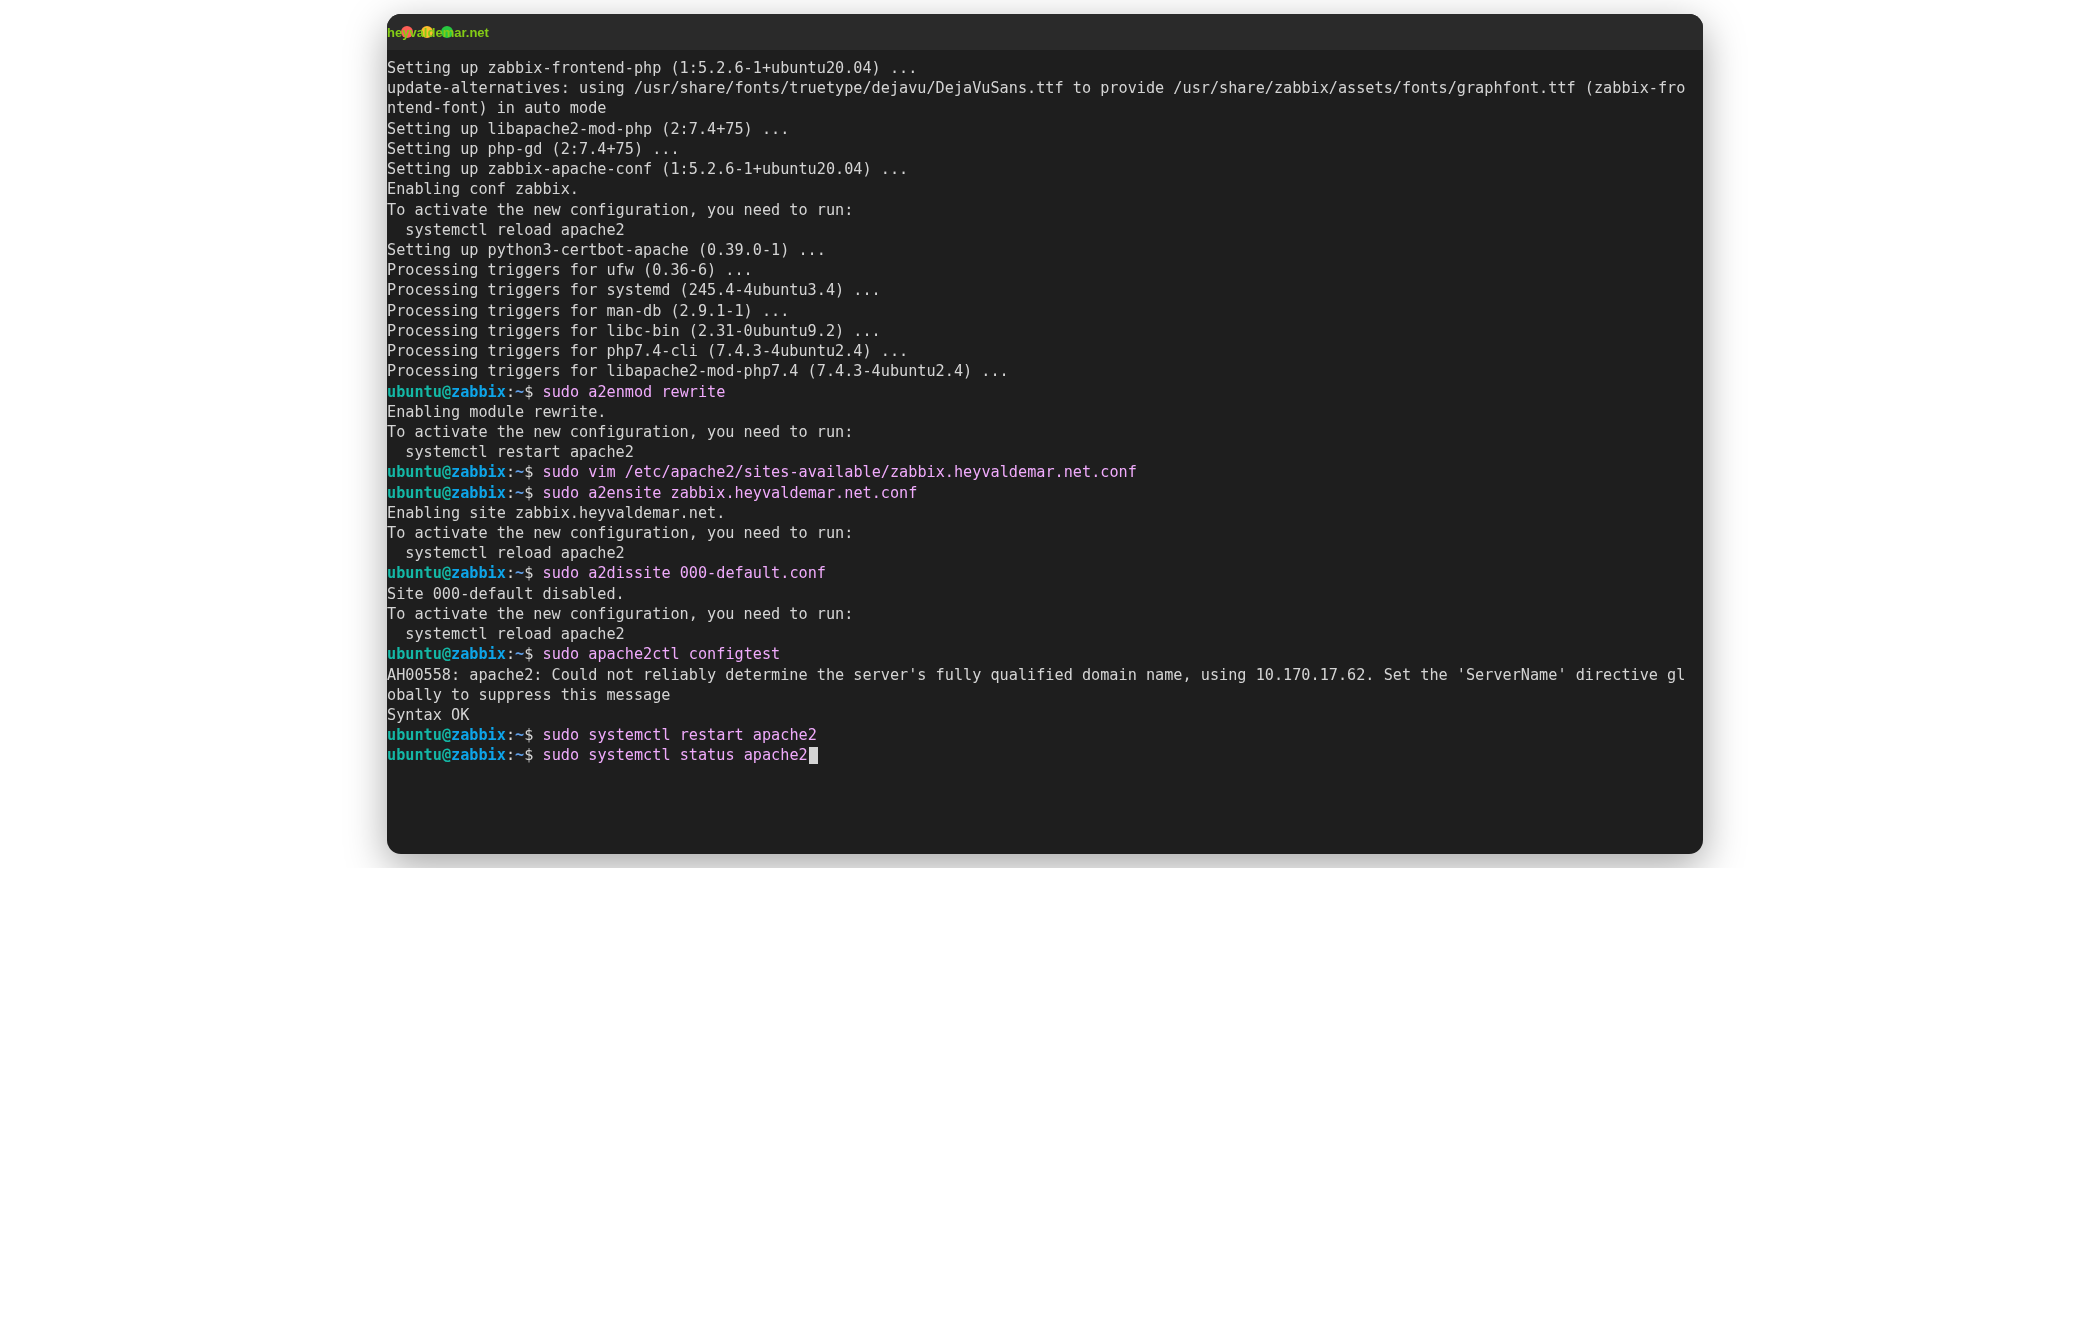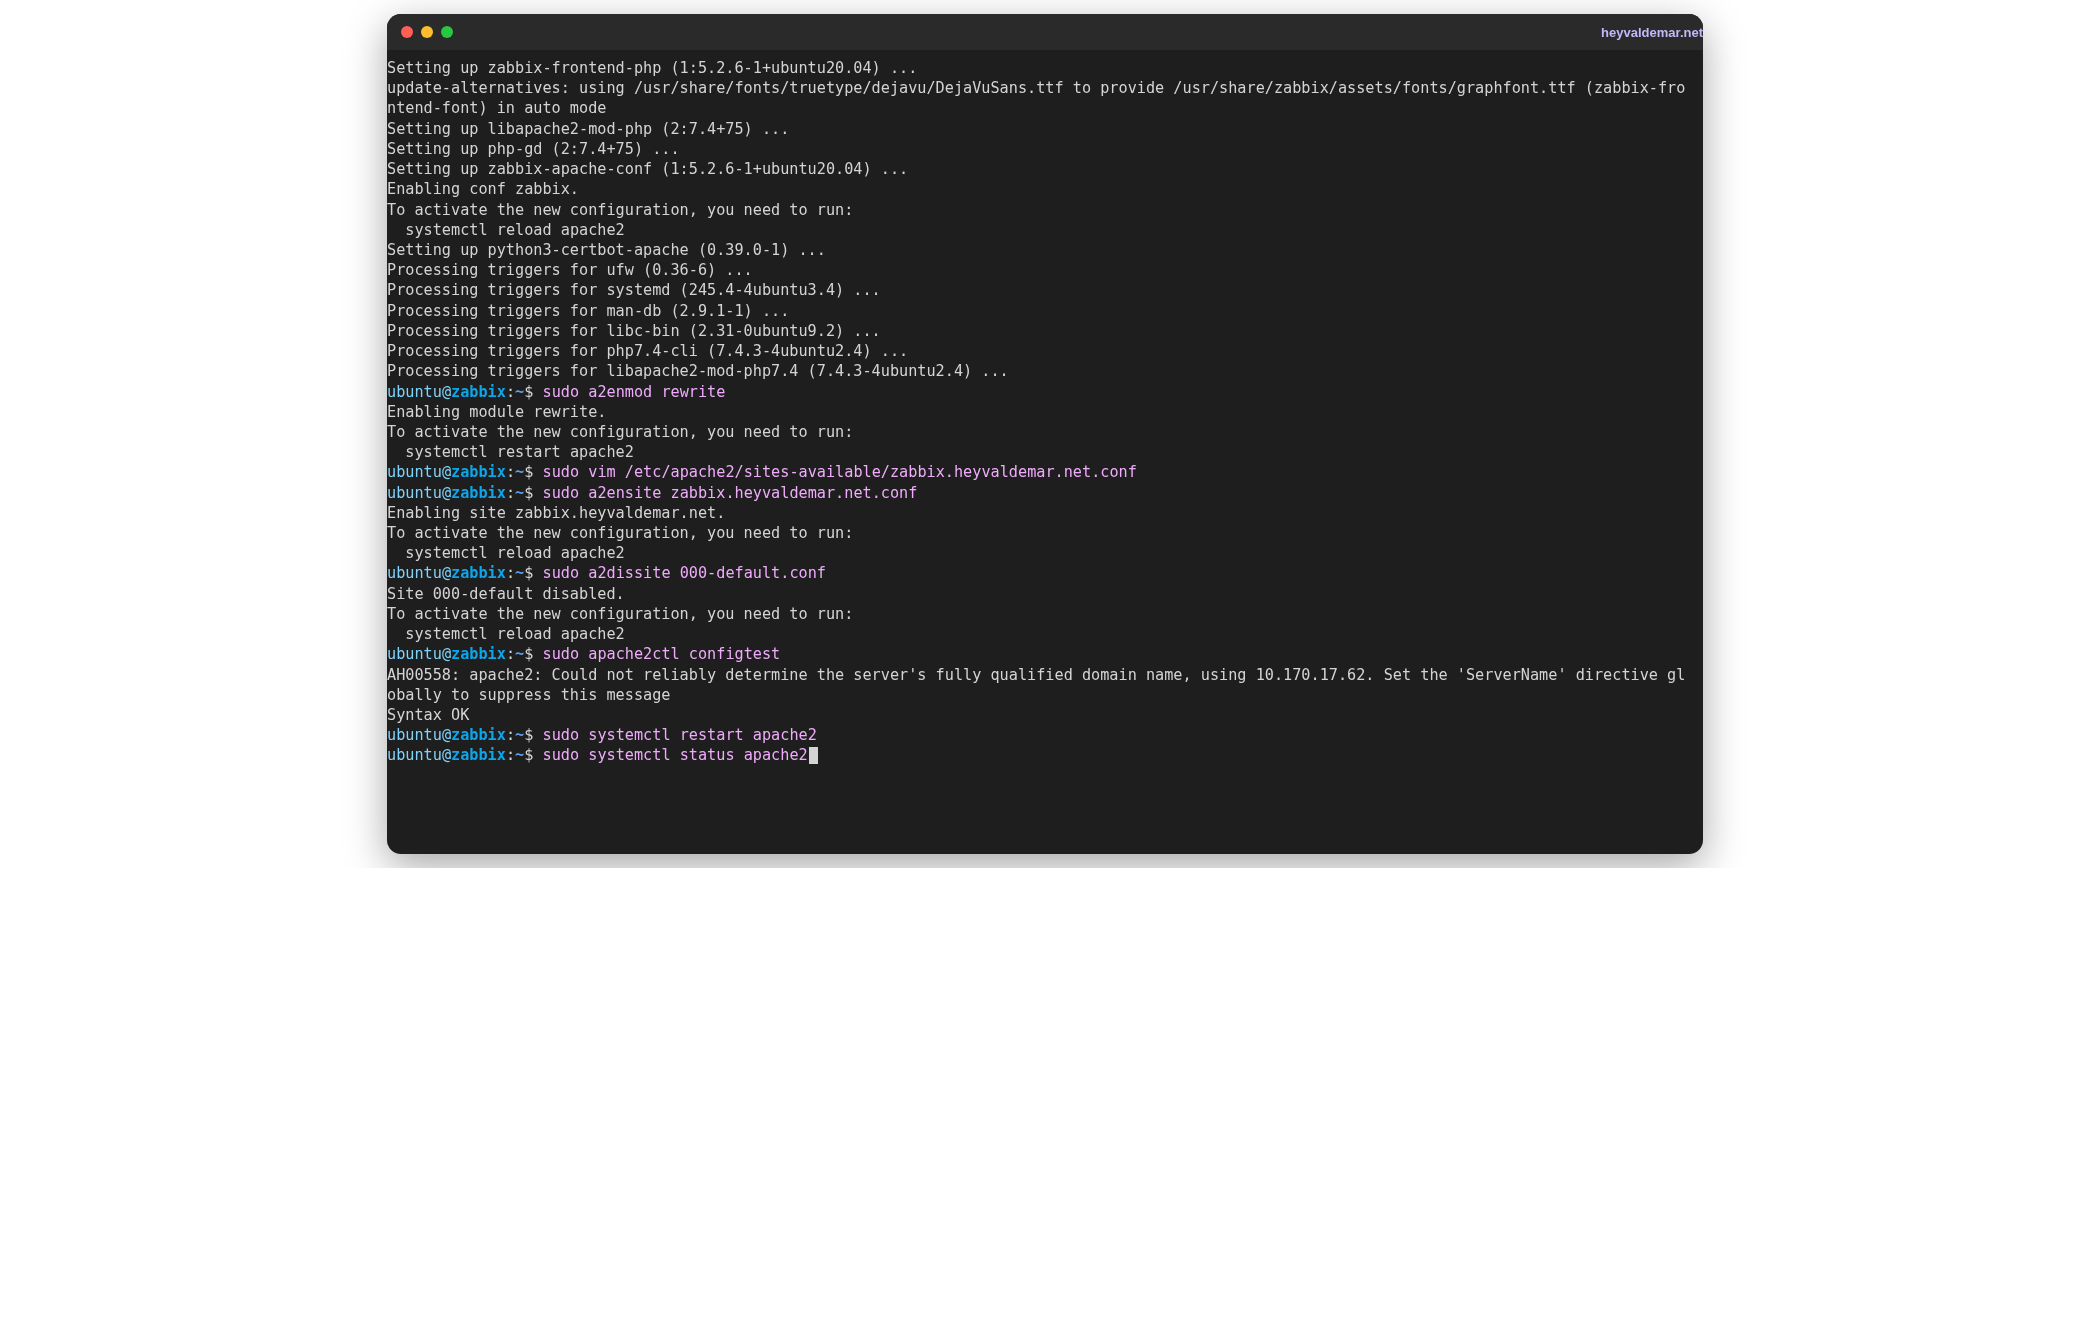--- a/index.html
+++ b/index.html
@@ -10,30 +10,30 @@
   .titlebar{
     height:36px;background:#2a2a2a;display:flex;align-items:center;position:relative;
     padding:0 14px;flex:0 0 auto
   }
   .lights{display:flex;gap:8px;align-items:center}
   .light{width:12px;height:12px;border-radius:50%}
   .light.red{background:#ff5f57}
   .light.yellow{background:#febc2e}
   .light.green{background:#28c840}
   .title{
-    position:absolute;left:0;right:0;text-align:right;color:#c4b5fd;
+    position:absolute;left:0;right:0;text-align:left;color:#84cc16;
     font:600 13px -apple-system,BlinkMacSystemFont,'Segoe UI',Helvetica,Arial,sans-serif;
     pointer-events:none
   }
   .term{
     flex:1 1 auto;padding:8px 10px 10px 0;overflow:hidden;
     font-size:15.2px;line-height:1.33;color:#d4d4d4;white-space:pre-wrap;word-break:break-all
   }
   .row{display:block}
-  .user{color:#7dd3fc;font-weight:400}
+  .user{color:#14b8a6;font-weight:700}
   .host{color:#0ea5e9;font-weight:700}
   .colon{color:#d4d4d4}
   .path{color:#5f9ee6;font-weight:700}
   .dollar{color:#d4d4d4}
   .cmd{color:#f0abfc}
   .out{color:#d4d4d4}
   .cursor{
     display:inline-block;width:9px;height:17px;background:#d4d4d4;vertical-align:text-bottom;
     margin-left:1px
   }

